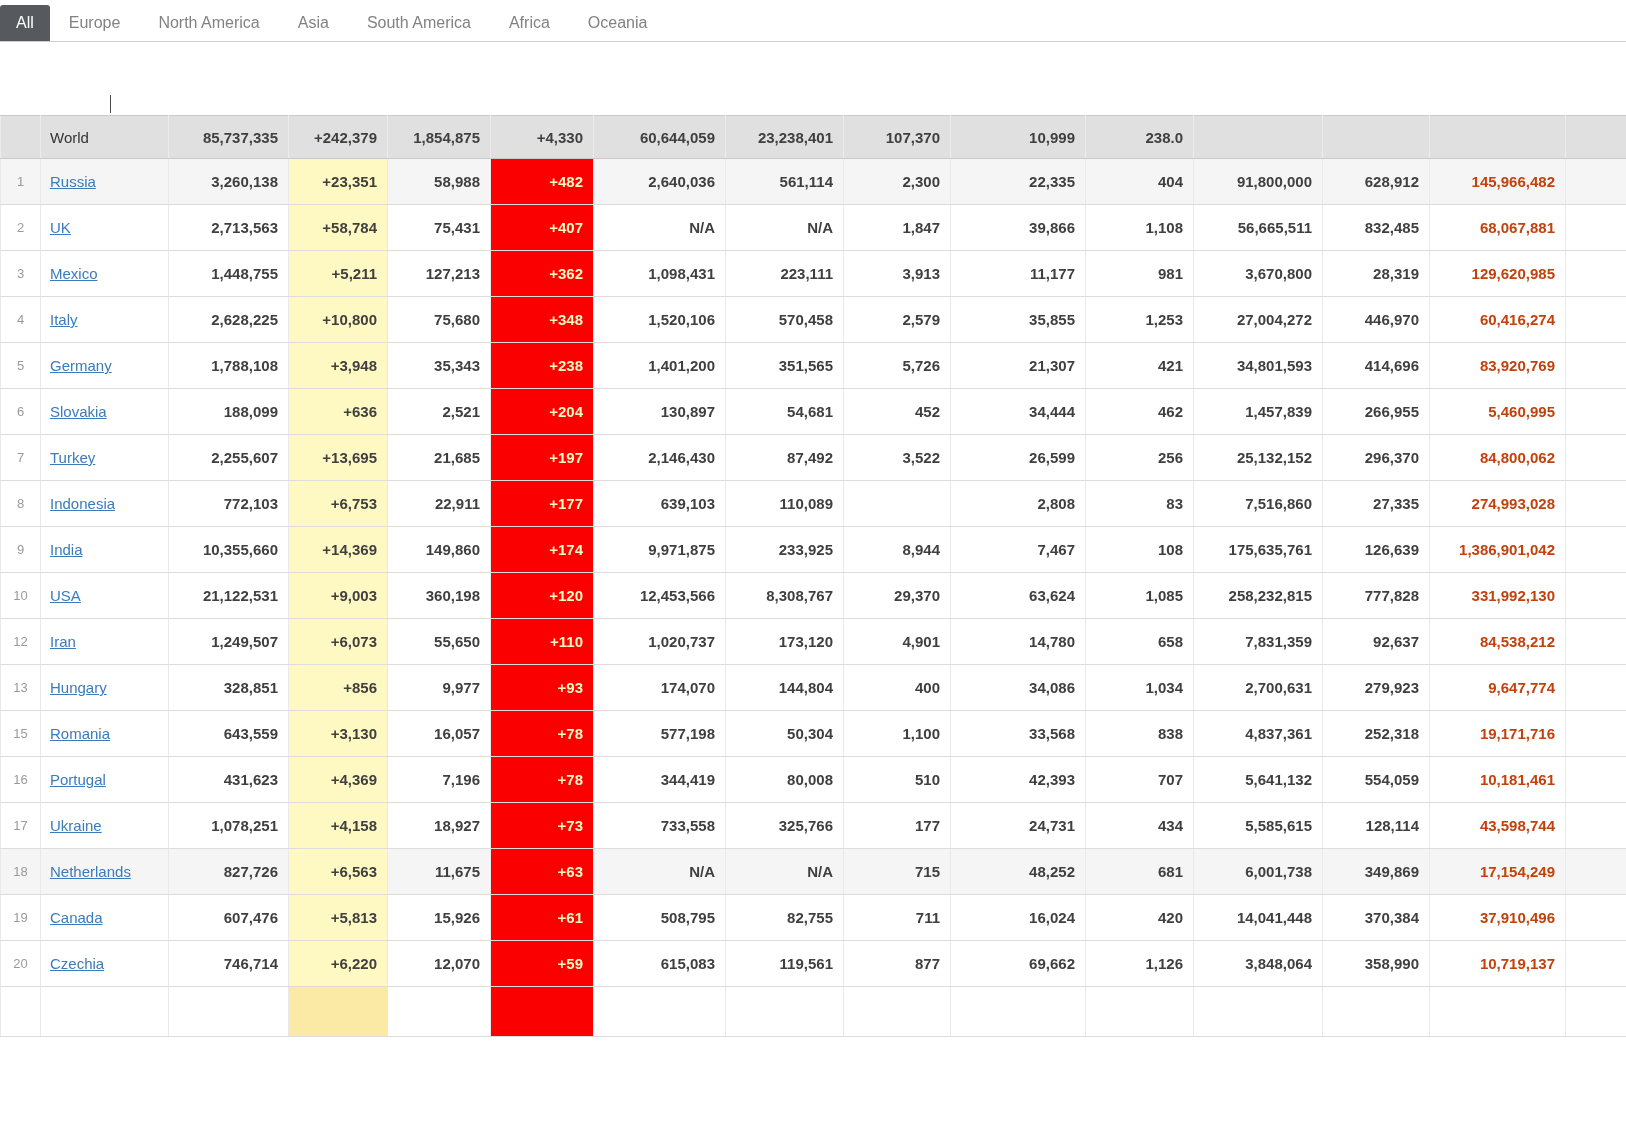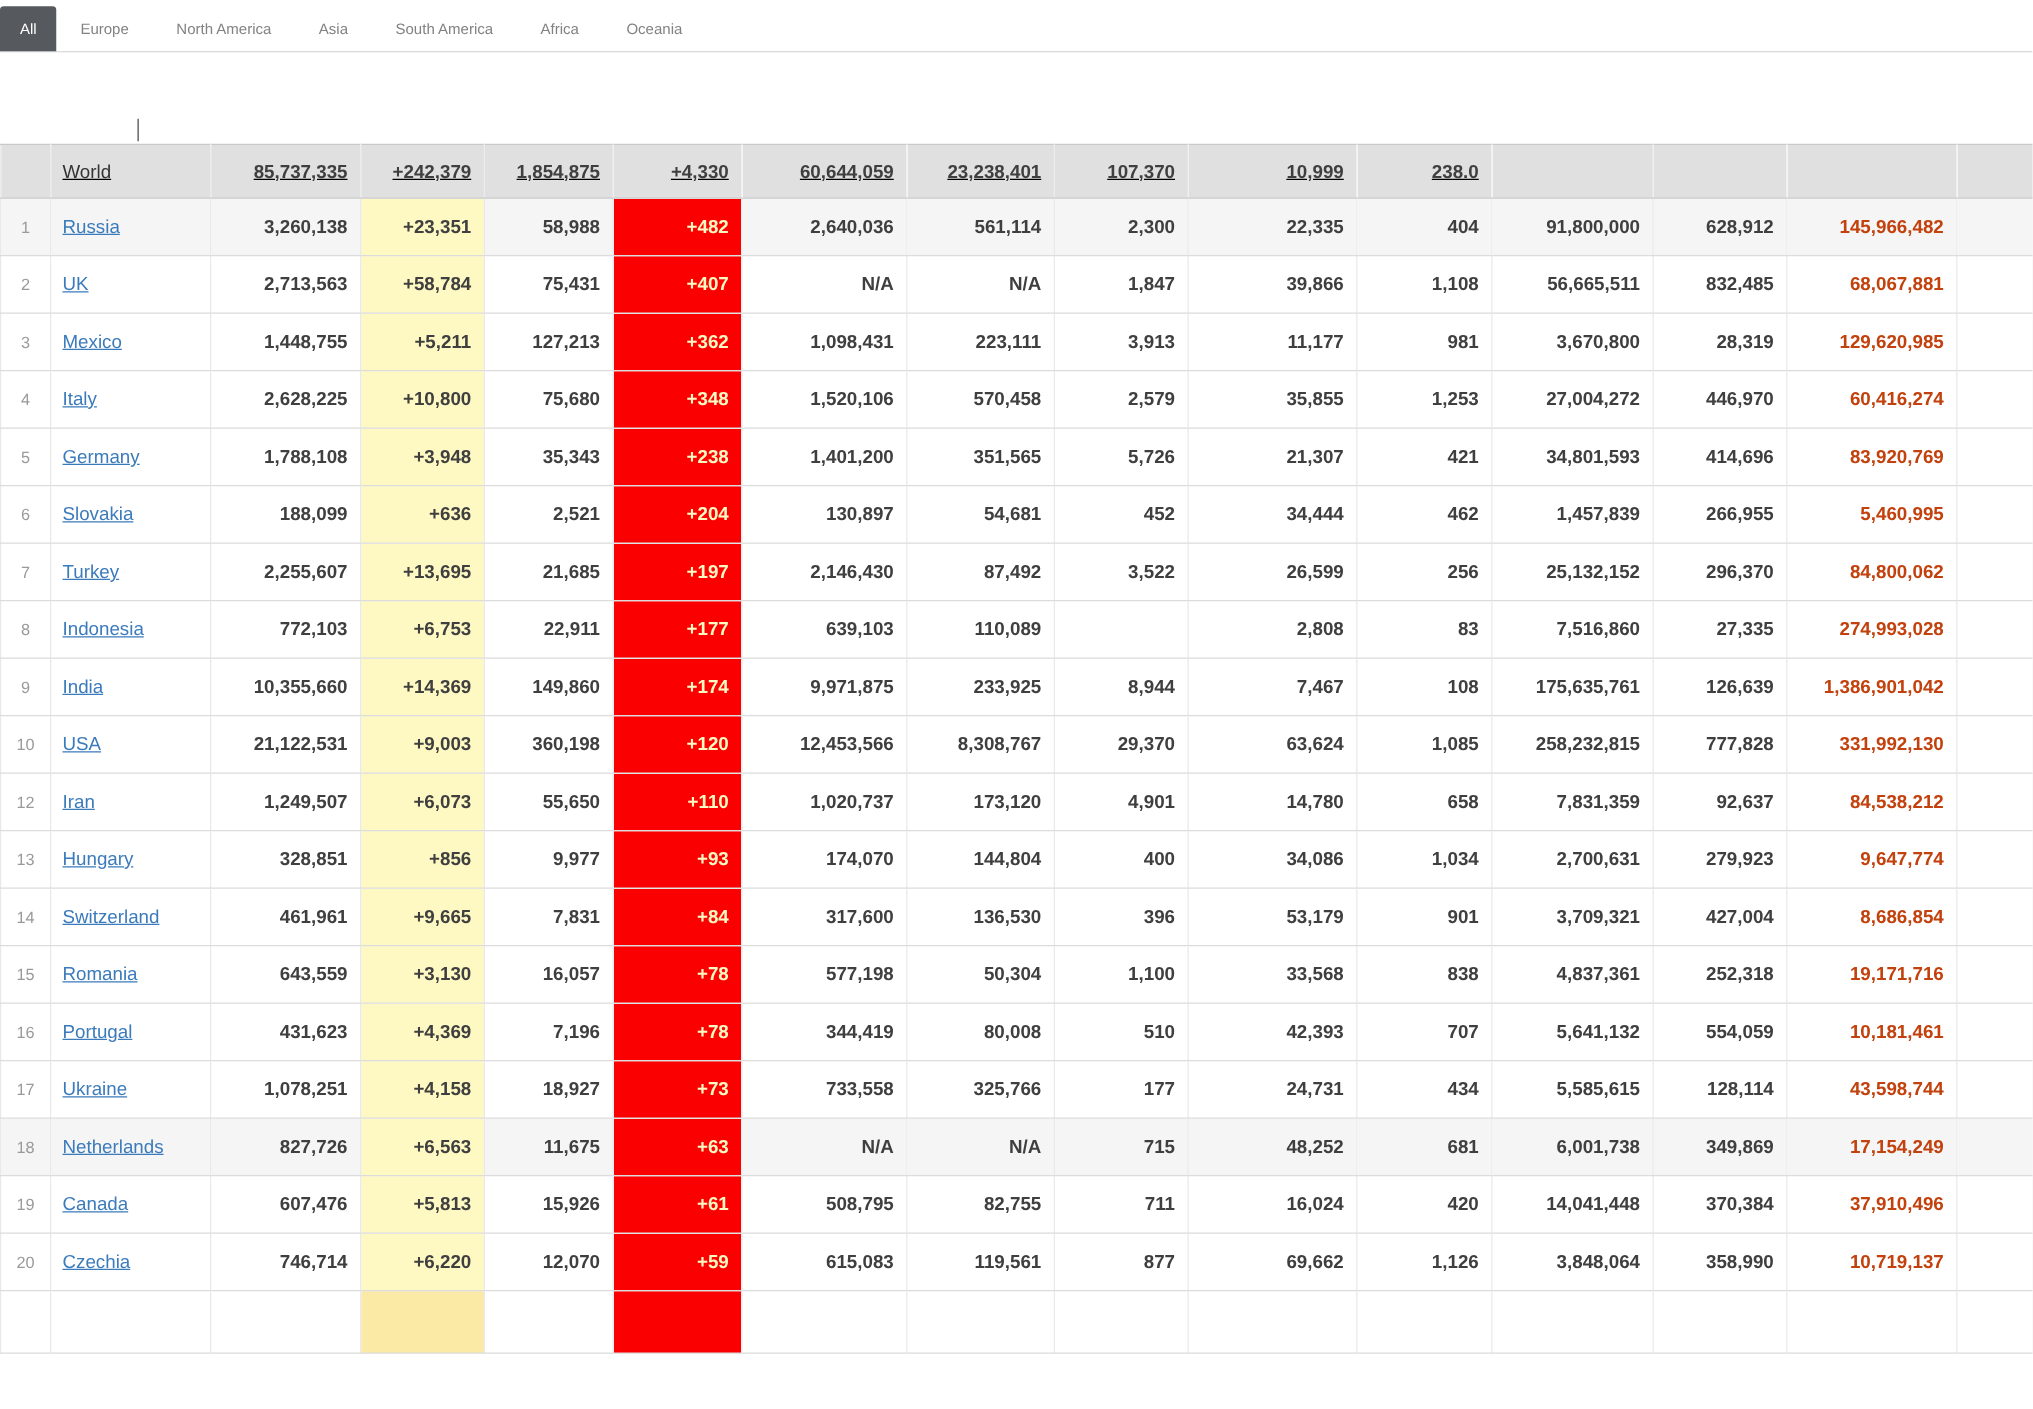--- a/index.html
+++ b/index.html
@@ -6,37 +6,37 @@
   body{
     width:1626px;height:1127px;overflow:hidden;background:#fff;
     font-family:"Liberation Sans",sans-serif;position:relative;
   }
   
   .tabbar{
     height:41px;border-bottom:1px solid #cfcfcf;
     display:flex;align-items:flex-end;background:#fff;
   }
   .tab{
-    display:inline-block;font-size:12px;color:#828282;
+    display:inline-block;font-size:16px;color:#828282;
     padding:9px 19px 9px 19px;cursor:pointer;line-height:18px;white-space:nowrap;
   }
   .tab.active{
     background:#565a5e;color:#fff;border-radius:3px 3px 0 0;padding:9px 16px;
   }
   .gap{height:73px;background:#fff;}
   .caret{position:absolute;left:110px;top:95px;width:1px;height:18px;background:#4a4a4a;}
   
   table{border-collapse:collapse;table-layout:fixed;width:1626px;}
   td{
     border:1px solid #e9e9e9;border-top:1px solid #dcdcdc;border-bottom:1px solid #dcdcdc;
     font-size:15px;color:#3f3f3f;text-align:right;padding:0 10px 0 0;
     white-space:nowrap;overflow:hidden;
   }
   tr{height:46px;}
-  tr.world{height:43px;background:#e0e0e0;text-decoration:underline;}
+  tr.world{height:43px;background:#e0e0e0;}
   tr.world td{border-color:#c9c9c9 #ececec #c9c9c9 #ececec;}
   tr.world td.country{font-weight:400;color:#333;}
   tr.stripe{background:#f5f5f5;}
   td.rank{color:#9a9a9a;font-size:13px;text-align:center;padding:0;}
   td.country{text-align:left;padding:0 0 0 9px;}
   td.country a{color:#3b7bbb;font-weight:normal;text-decoration:underline;}
   td.num{font-weight:bold;}
   td.yellow{background:#fef9c3;}
   td.red{background:#fb0000;color:#fef9c3;}
   td.pop{color:#c2410c;}
@@ -294,37 +294,20 @@
         <td class="num">144,804</td>
         <td class="num">400</td>
         <td class="num">34,086</td>
         <td class="num">1,034</td>
         <td class="num">2,700,631</td>
         <td class="num">279,923</td>
         <td class="num pop">9,647,774</td>
         <td></td>
       </tr>
       <tr class="">
-        <td class="rank">14</td>
-        <td class="country"><a href="#">Switzerland</a></td>
-        <td class="num">461,961</td>
-        <td class="num yellow">+9,665</td>
-        <td class="num">7,831</td>
-        <td class="num red">+84</td>
-        <td class="num">317,600</td>
-        <td class="num">136,530</td>
-        <td class="num">396</td>
-        <td class="num">53,179</td>
-        <td class="num">901</td>
-        <td class="num">3,709,321</td>
-        <td class="num">427,004</td>
-        <td class="num pop">8,686,854</td>
-        <td></td>
-      </tr>
-      <tr class="">
         <td class="rank">15</td>
         <td class="country"><a href="#">Romania</a></td>
         <td class="num">643,559</td>
         <td class="num yellow">+3,130</td>
         <td class="num">16,057</td>
         <td class="num red">+78</td>
         <td class="num">577,198</td>
         <td class="num">50,304</td>
         <td class="num">1,100</td>
         <td class="num">33,568</td>

